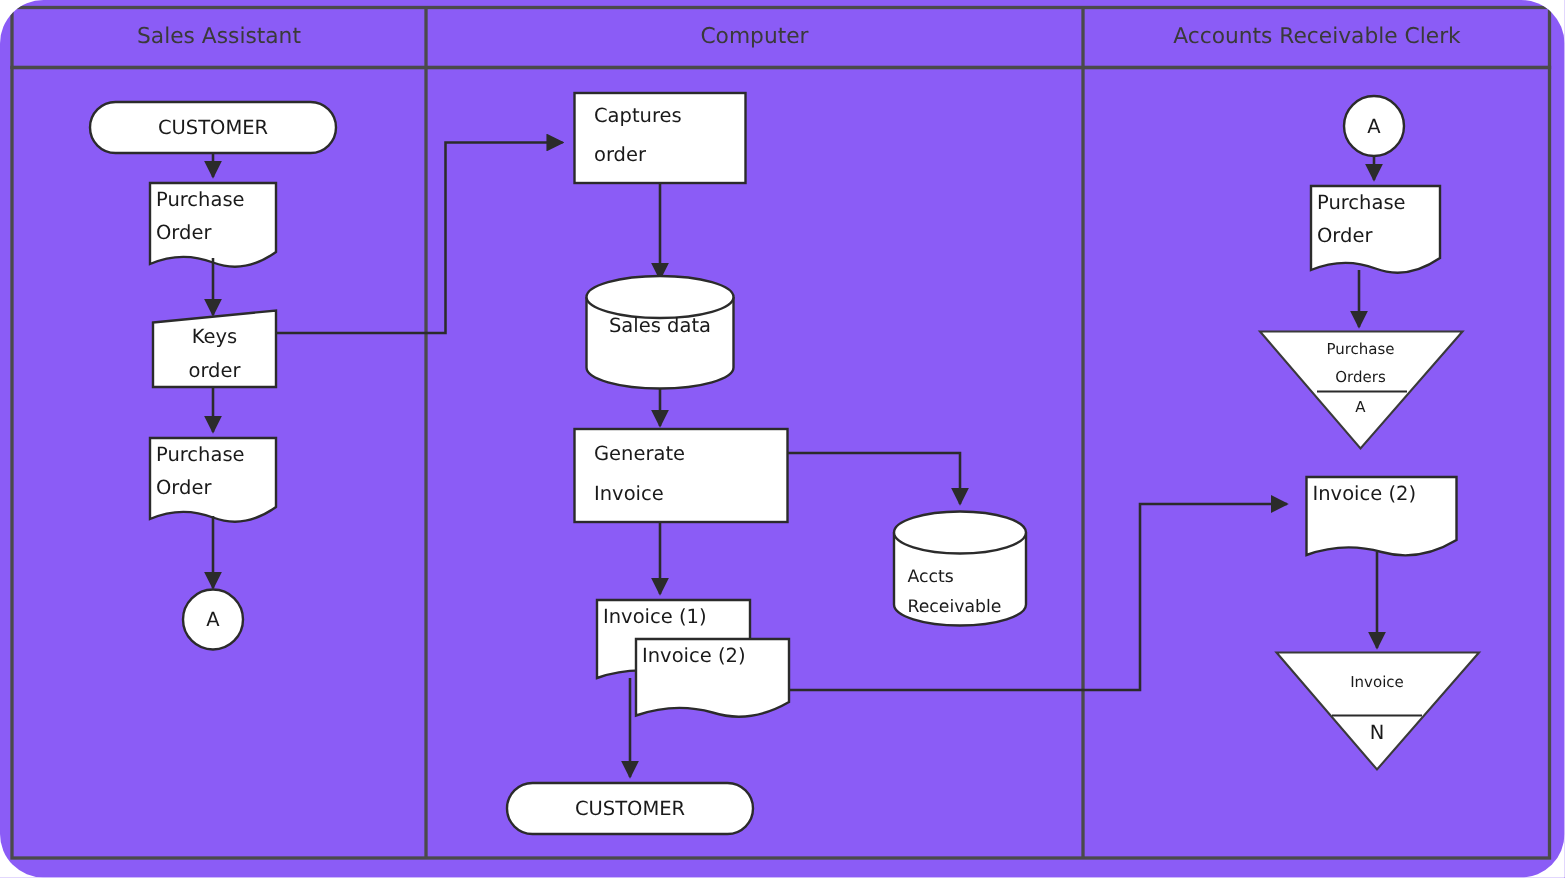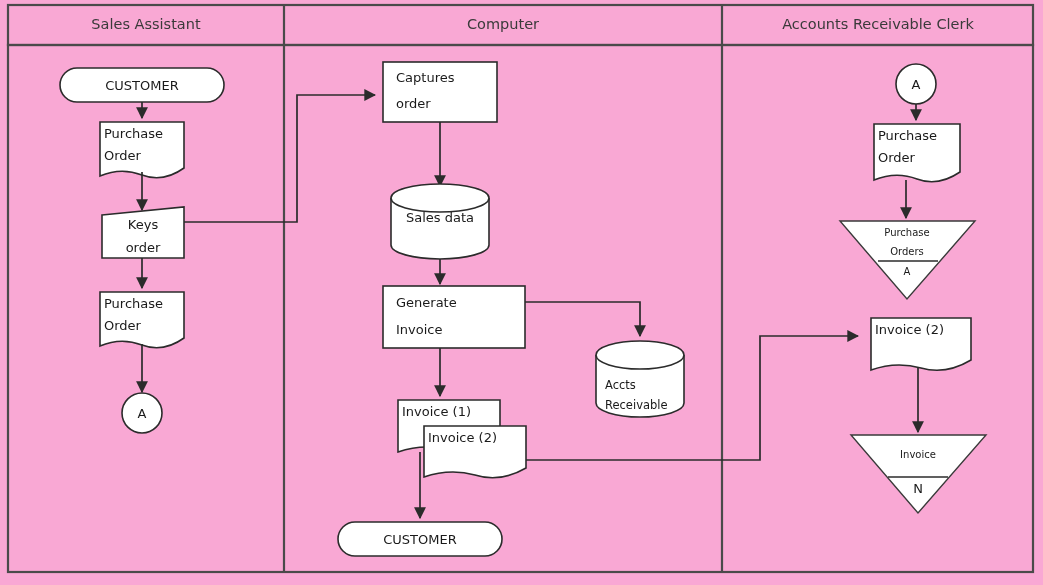--- a/index.html
+++ b/index.html
@@ -7,22 +7,23 @@
     padding: 0;
     background: #ffffff;
   }
   body {
     font-family: "DejaVu Sans", sans-serif;
   }
   #canvas {
     position: relative;
     width: 1043px;
     height: 585px;
-    background: #f9a8d4;
+    background: #8b5cf6;
     overflow: hidden;
+    border-radius: 29px;
   }
   #svg-root {
     position: absolute;
     left: 0;
     top: 0;
     width: 1043px;
     height: 585px;
   }
   .lane-header-text {
     font-size: 14.5px;

